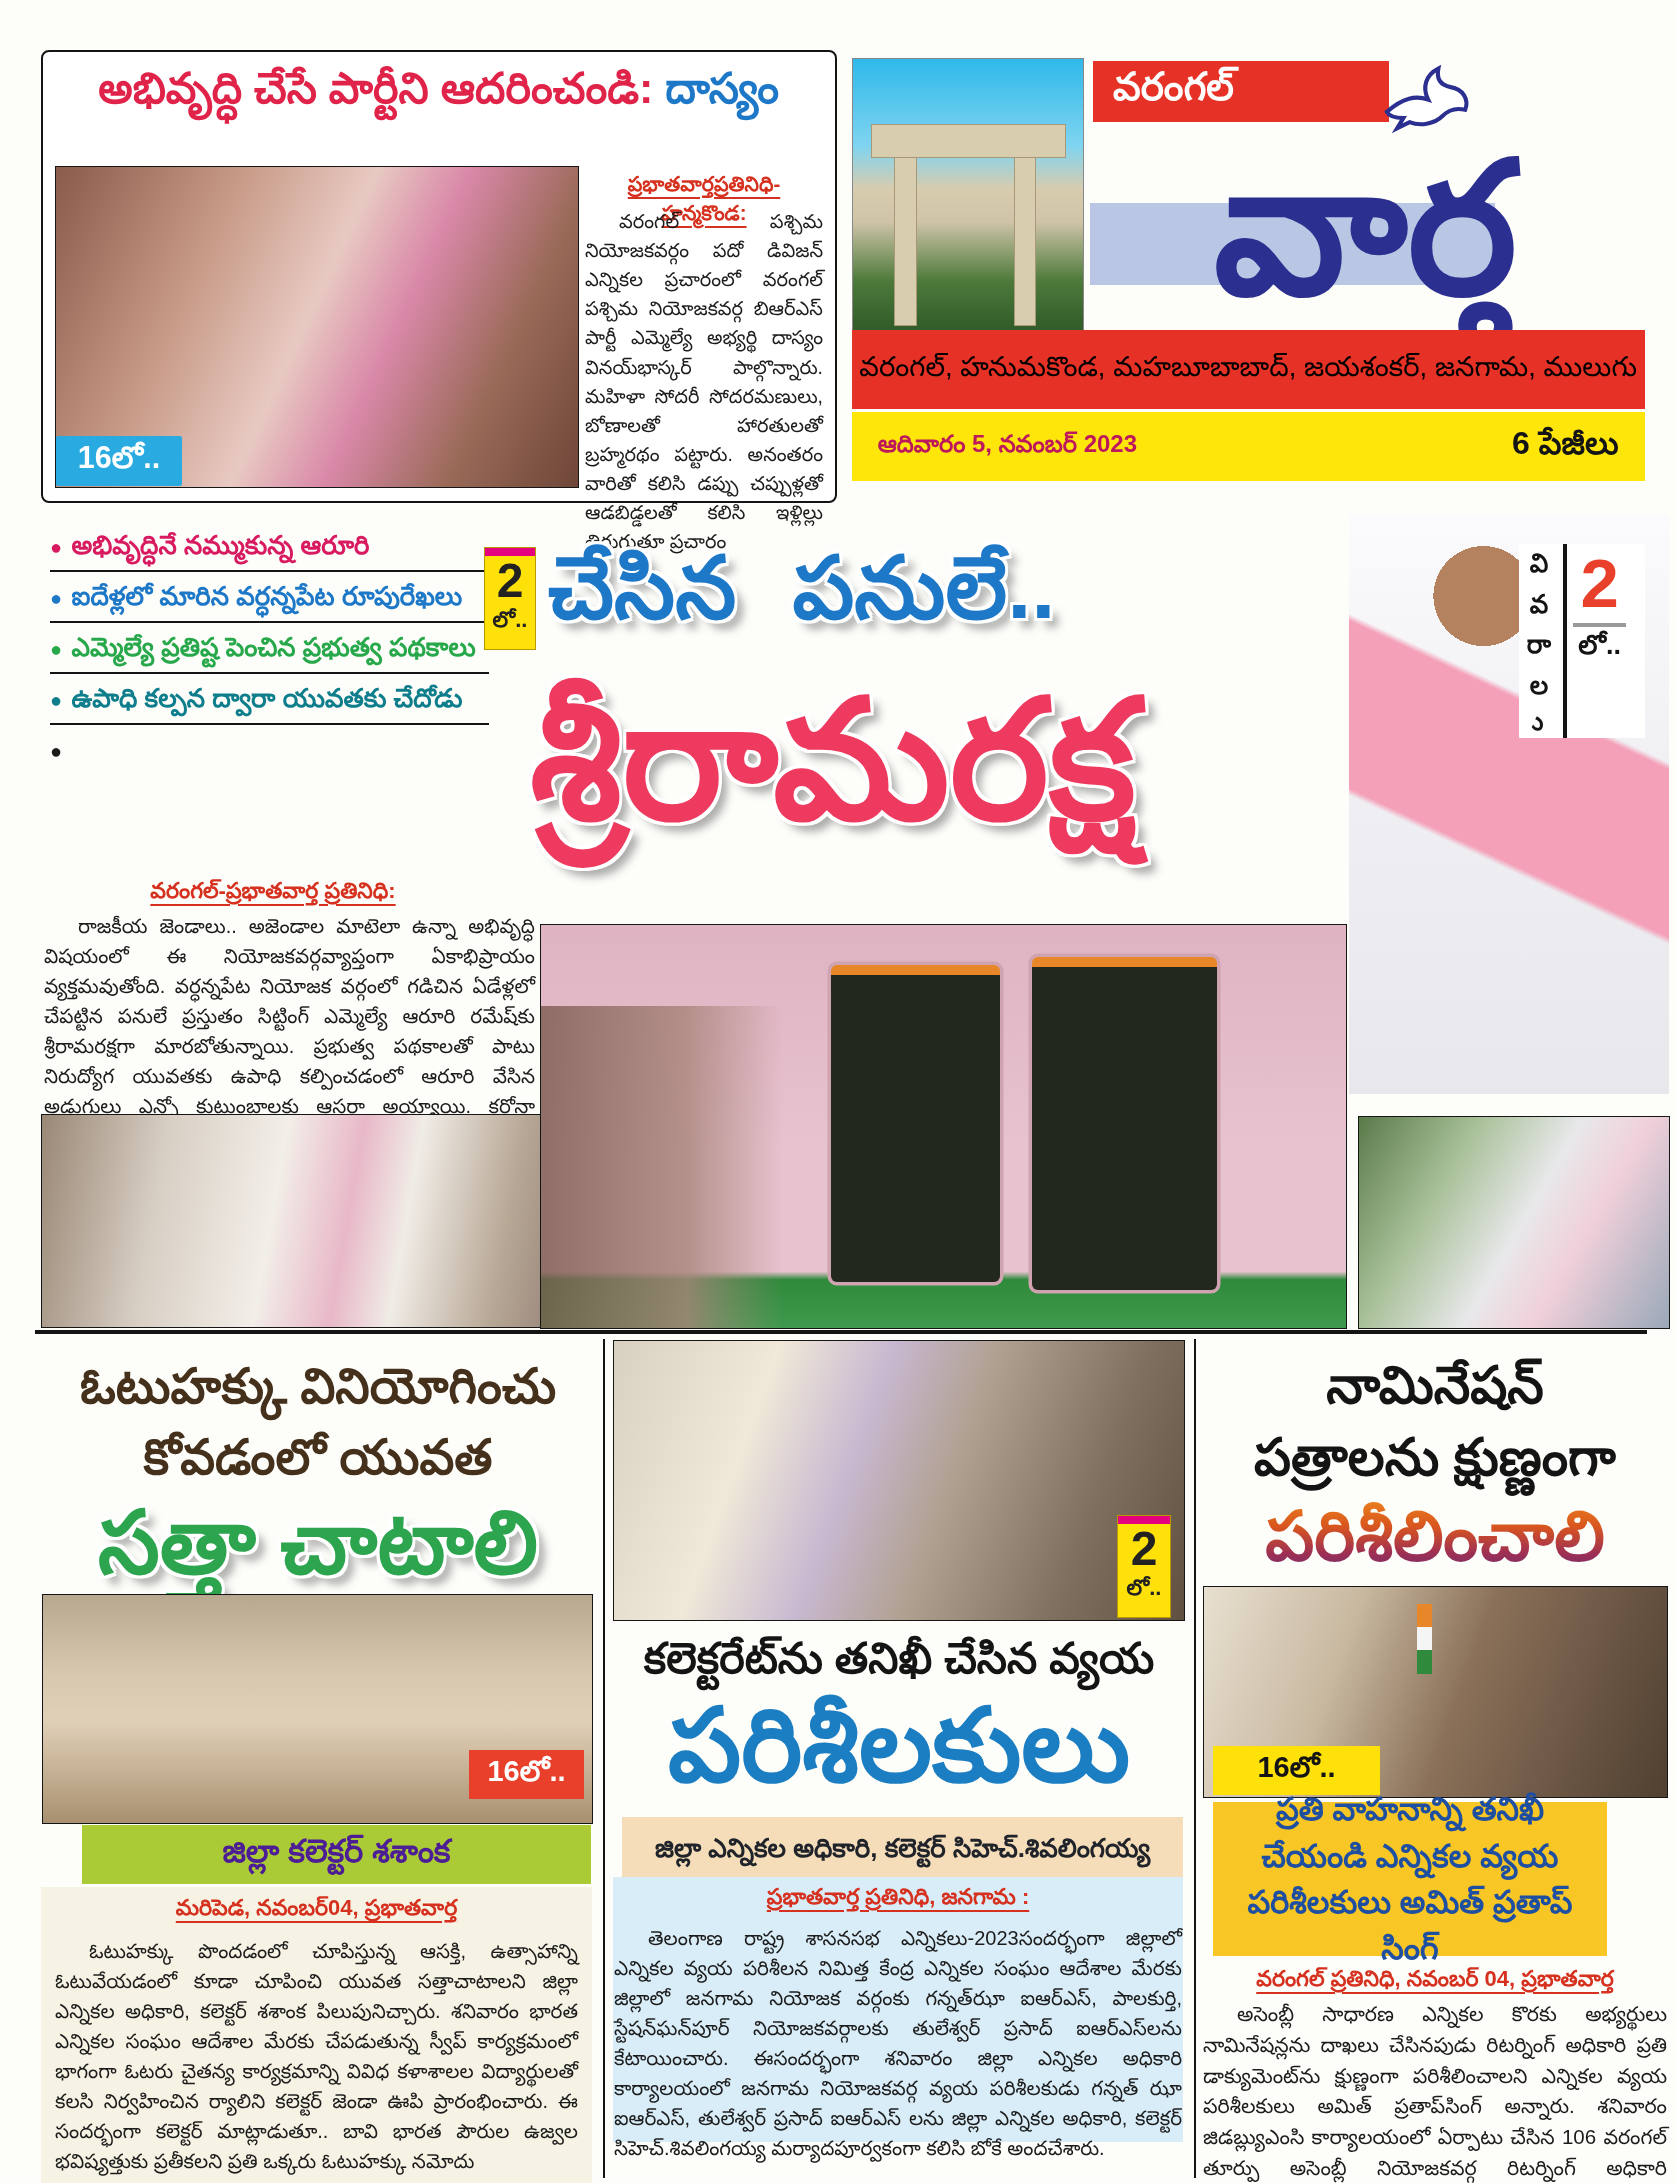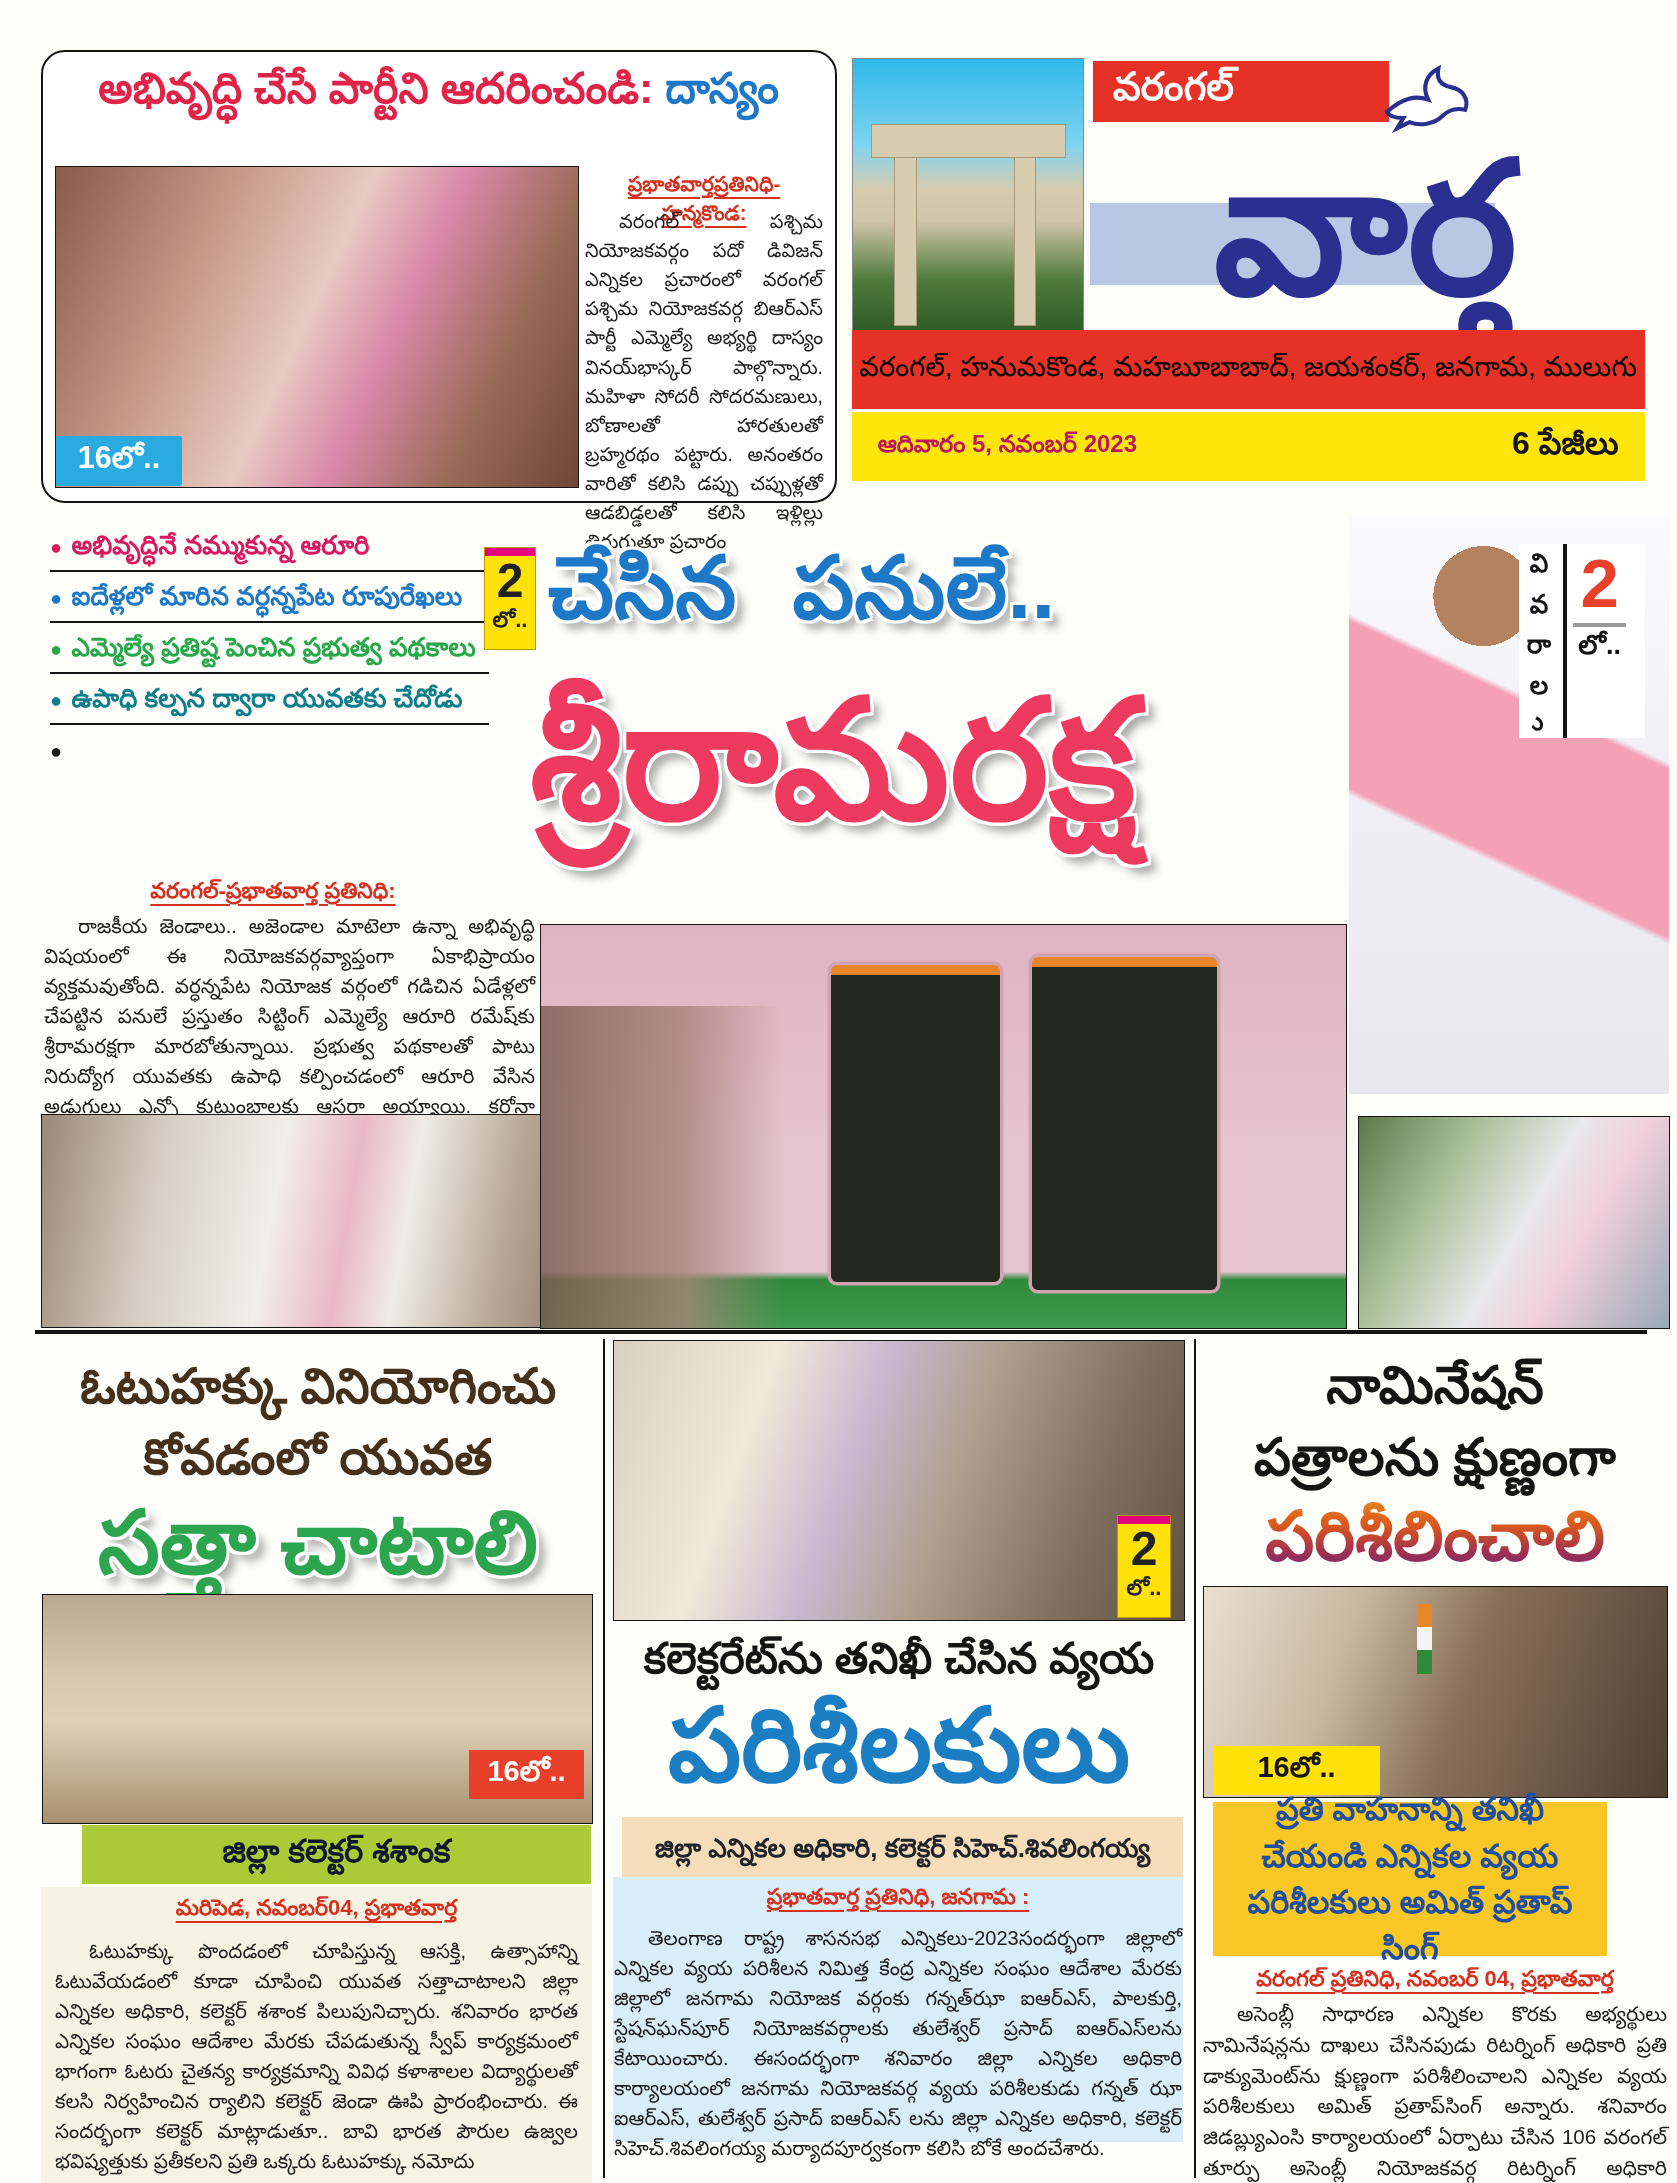--- a/index.html
+++ b/index.html
@@ -26,21 +26,21 @@
   .pgbadge .strip{width:100%;height:8.2px;background:#e5007e;}
   .pgbadge .num{font-weight:bold;font-size:48px;line-height:1.05;color:#222;}
   .pgbadge .suf{font-weight:bold;font-size:22px;color:#222;}
   .vert{writing-mode:vertical-rl;text-orientation:upright;letter-spacing:4.7px;}
 </style>
 </head>
 <body>
 
 <div id="page">
 
-  <section class="abs" style="left:41px;top:50px;width:792px;height:449px;border:2.9px solid #141414;border-radius:24px;background:#fff;">
+  <section class="abs" style="left:41px;top:50px;width:792px;height:449px;border:2.9px solid #141414;border-radius:8px;background:#fff;">
     <h1 class="abs" style="left:17.6px;top:10.6px;width:756px;margin:0;font-size:43px;text-align:center;color:#e02349;line-height:1.2;">
       <span>అభివృద్ధి చేసే పార్టీని ఆదరించండి:</span>
       <span style="color:#1e78c8;">దాస్యం</span>
     </h1>
     <div class="photo" style="left:11.7px;top:114px;width:522px;height:320px;
                 background:linear-gradient(115deg,#8a5a4a 0%,#c79a86 28%,#e8c9c2 48%,#d988a8 62%,#9a6a58 80%,#6e4638 100%);">
     </div>
     <div class="badge" style="left:13px;top:384px;width:126px;height:50px;background:#29abe2;color:#fff;font-size:30.5px;border-radius:2.3px;">
       <span>16లో..</span>
     </div>
@@ -160,21 +160,21 @@
   <div class="abs outline-white" style="left:44px;top:1492px;width:548px;font-size:88px;font-weight:bold;color:#2da44e;text-align:center;line-height:1.15;">సత్తా చాటాలి</div>
 
   <div class="photo" style="left:42px;top:1594px;width:549px;height:228px;
               background:linear-gradient(180deg,#b8a890 0%,#d8c8b0 35%,#e0d0b8 55%,#c8b498 75%,#a89070 100%);">
   </div>
   <div class="badge" style="left:469px;top:1750px;width:115px;height:49px;background:#e8402a;color:#fff;font-size:29px;">
     <span>16లో..</span>
   </div>
 
   <div class="abs" style="left:82px;top:1825px;width:509px;height:59px;background:#aacb35;display:flex;align-items:center;justify-content:center;">
-    <span style="font-weight:bold;font-size:32px;color:#0f172a;">జిల్లా కలెక్టర్ శశాంక</span>
+    <span style="font-weight:bold;font-size:32px;color:#4c1d95;">జిల్లా కలెక్టర్ శశాంక</span>
   </div>
 
   <div class="abs" style="left:41px;top:1887px;width:551px;height:296px;background:#f6f3e4;box-sizing:border-box;padding:8.2px 14px;">
     <div class="byline" style="font-size:22px;margin-bottom:9.4px;">మరిపెడ, నవంబర్04, ప్రభాతవార్త</div>
     <div class="bodytext" style="font-size:20px;">
       <p>ఓటుహక్కు పొందడంలో చూపిస్తున్న ఆసక్తి, ఉత్సాహాన్ని ఓటువేయడంలో కూడా చూపించి యువత సత్తాచాటాలని జిల్లా ఎన్నికల అధికారి, కలెక్టర్ శశాంక పిలుపునిచ్చారు. శనివారం భారత ఎన్నికల సంఘం ఆదేశాల మేరకు చేపడుతున్న స్వీప్ కార్యక్రమంలో భాగంగా ఓటరు చైతన్య కార్యక్రమాన్ని వివిధ కళాశాలల విద్యార్థులతో కలసి నిర్వహించిన ర్యాలిని కలెక్టర్ జెండా ఊపి ప్రారంభించారు. ఈ సందర్భంగా కలెక్టర్ మాట్లాడుతూ.. బావి భారత పౌరుల ఉజ్వల భవిష్యత్తుకు ప్రతీకలని ప్రతి ఒక్కరు ఓటుహక్కు నమోదు</p>
     </div>
   </div>
 
   <div class="photo" style="left:613px;top:1340px;width:570px;height:279px;

